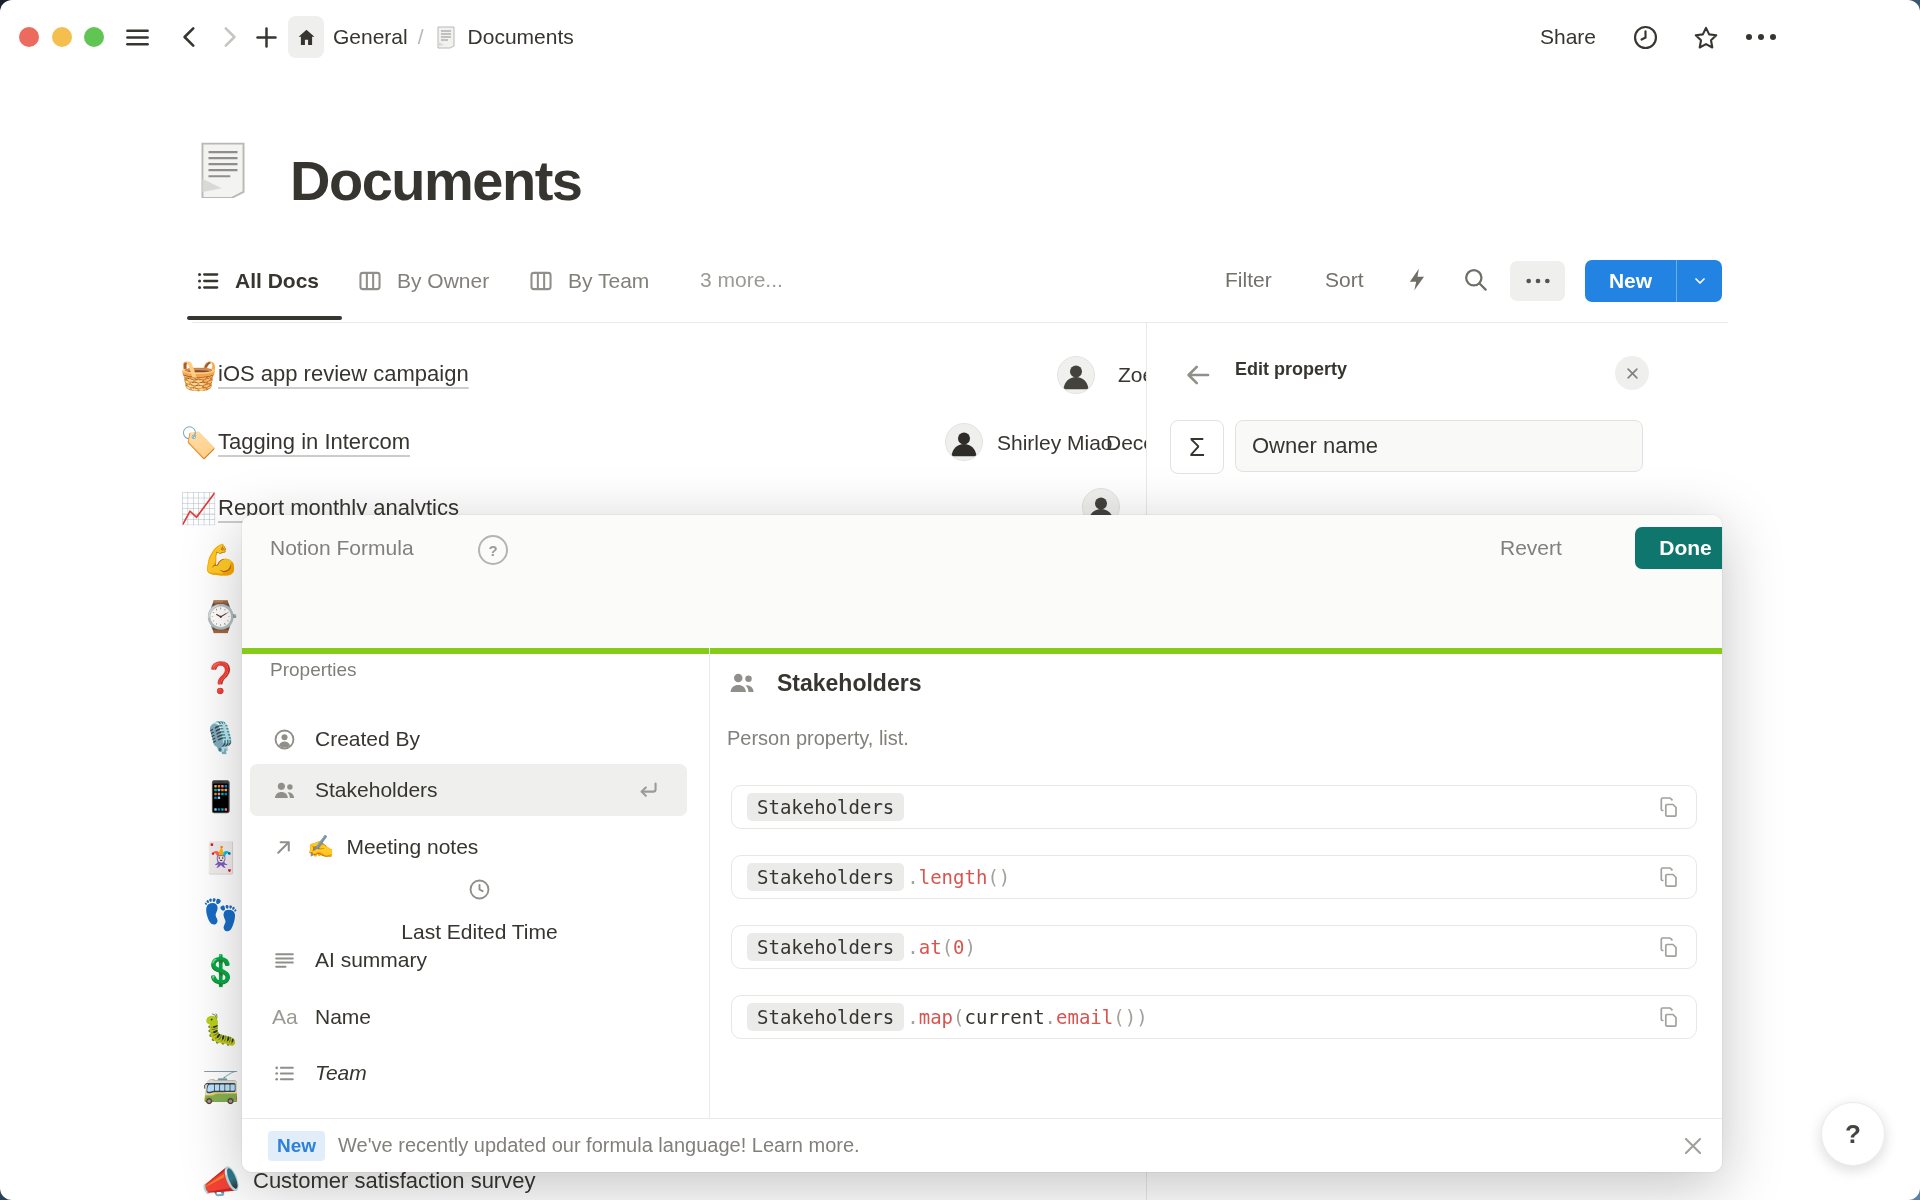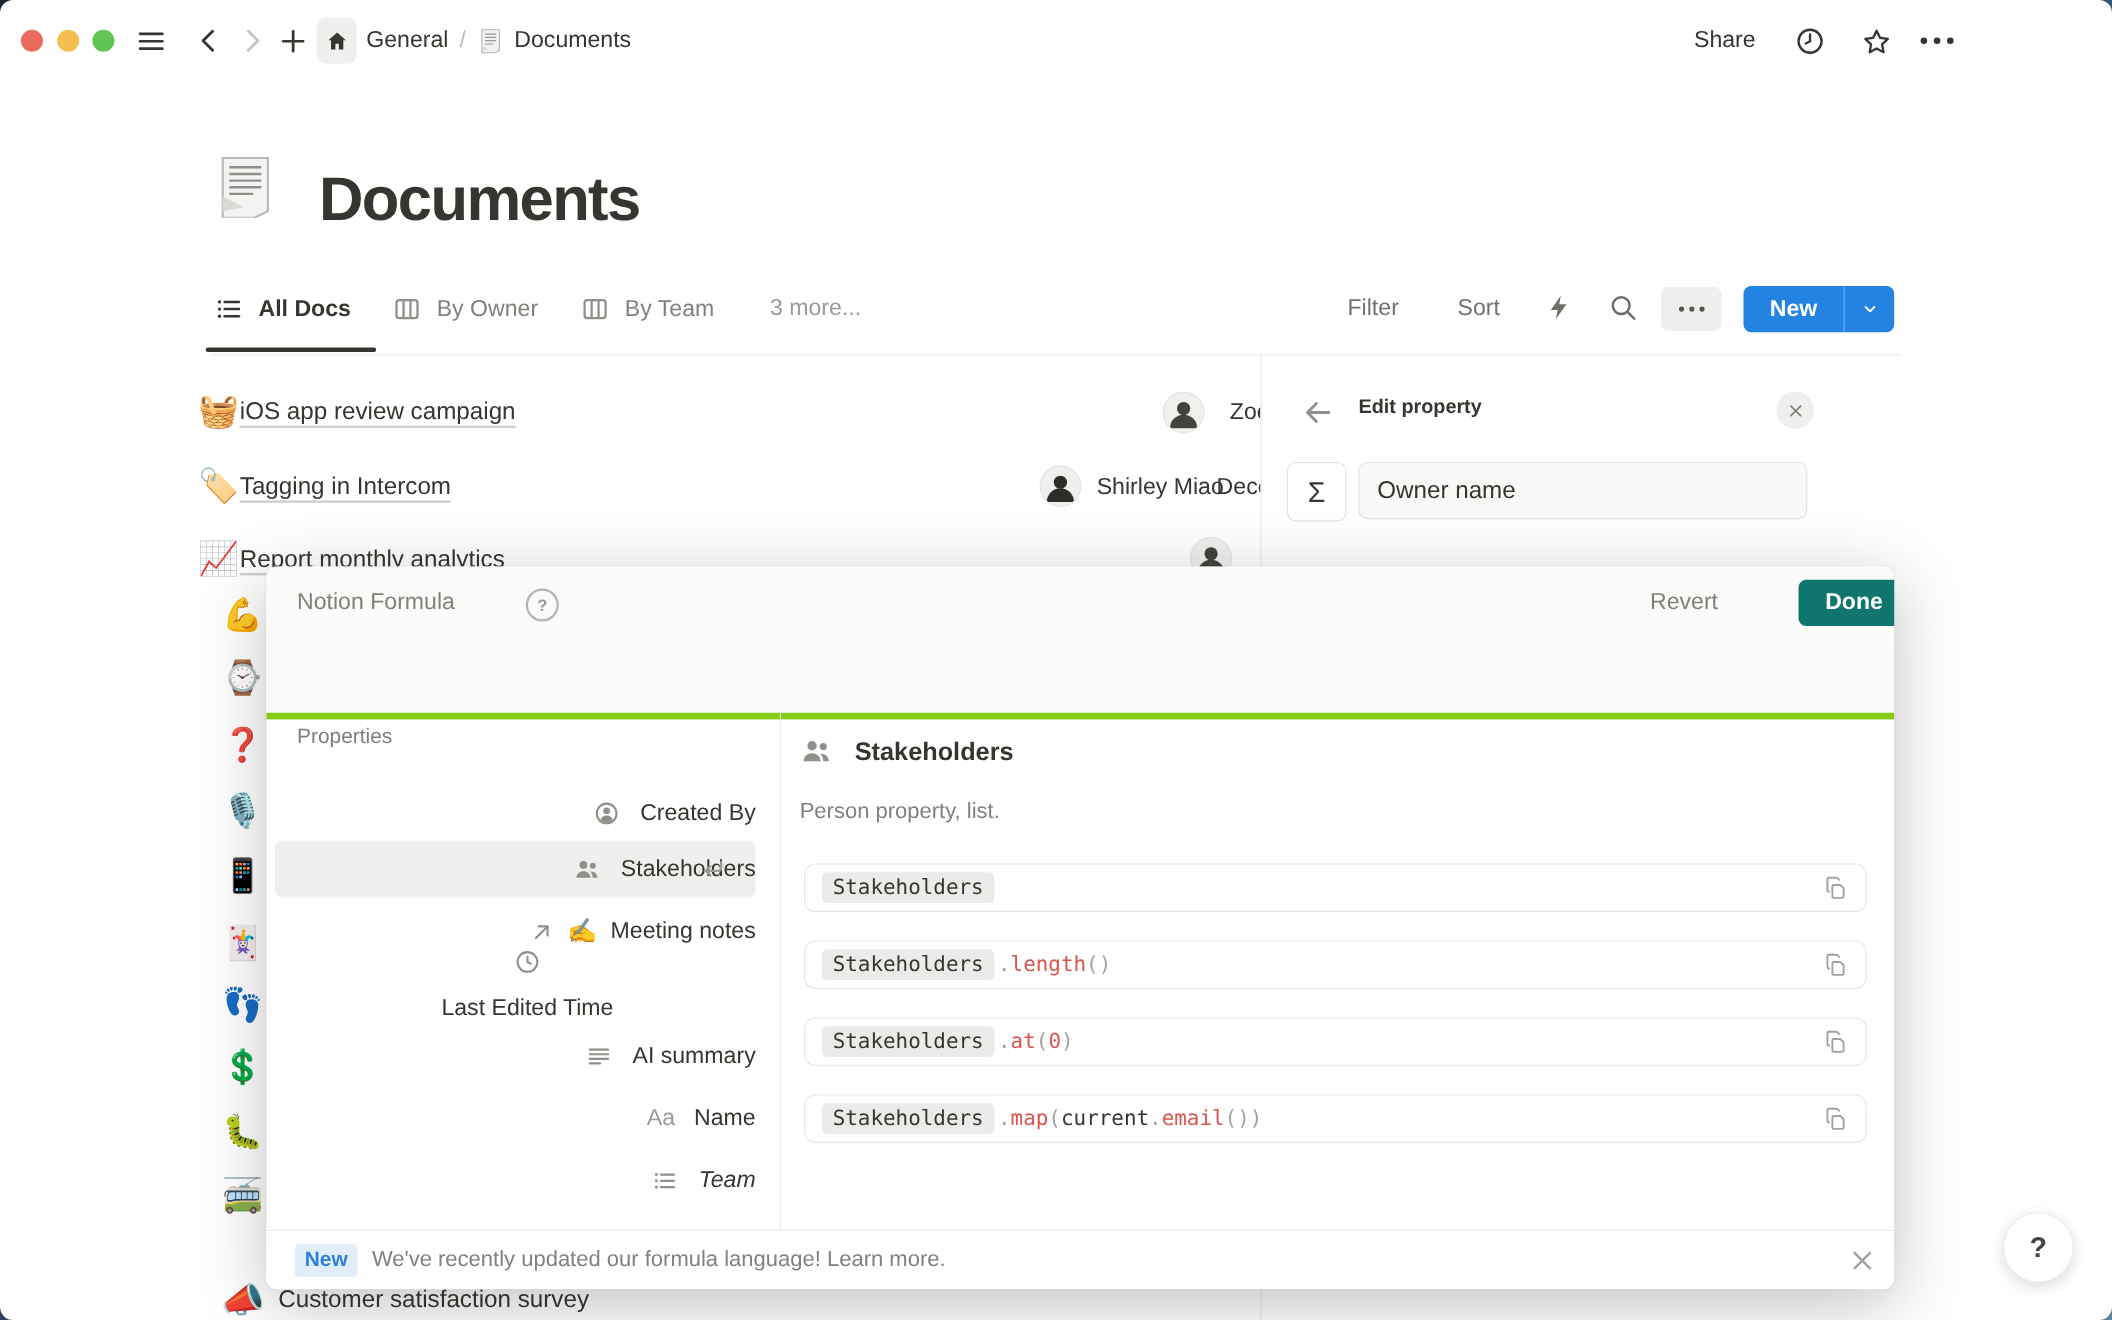--- a/index.html
+++ b/index.html
@@ -55,21 +55,21 @@
 
   
   .fx{position:absolute;left:242px;top:515px;width:1480px;height:657px;background:#fff;border-radius:10px;overflow:hidden;box-shadow:0 0 0 1px rgba(15,15,15,.04),0 14px 60px rgba(15,15,15,.25);z-index:5;}
   .fx-header{position:absolute;left:0;top:0;right:0;height:133px;background:#fbfbfa;border-bottom:6px solid #84cc16;}
   .fx-title{position:absolute;left:28px;top:12px;height:42px;line-height:42px;font-size:21px;color:#82807b;}
   .fx-help{position:absolute;left:236px;top:20px;width:26px;height:26px;border:2px solid #b5b4b0;border-radius:50%;color:#9b9a95;font-size:15px;font-weight:bold;display:flex;align-items:center;justify-content:center;cursor:pointer;}
   .fx-revert{position:absolute;left:1258px;top:12px;height:42px;line-height:42px;font-size:21px;color:#82807b;cursor:pointer;}
   .fx-done{position:absolute;left:1365px;top:12px;width:101px;height:42px;background:#0f766e;border-radius:7px;color:#fff;font-size:21px;font-weight:bold;display:flex;align-items:center;justify-content:center;cursor:pointer;margin-left:28px;}
   .fx-props-border{position:absolute;left:467px;top:133px;width:1px;height:470px;background:#eaeae8;}
   .fx-props-head{position:absolute;left:28px;top:144px;font-size:19px;color:#7f7e79;}
-  .fx-prop{position:absolute;left:8px;width:437px;height:52px;display:flex;align-items:center;padding-left:22px;box-sizing:border-box;gap:18px;font-size:21px;color:#37352f;border-radius:7px;cursor:pointer;justify-content:flex-end;}
+  .fx-prop{position:absolute;left:8px;width:437px;height:52px;display:flex;align-items:center;padding-left:22px;box-sizing:border-box;gap:18px;font-size:21px;color:#37352f;border-radius:7px;cursor:pointer;}
   .fx-prop .picon{color:#908f8a;flex:none;}
   .fx-prop.selected{background:#efefed;}
   .fx-prop .ret{position:absolute;right:26px;color:#9b9a95;}
   .fxd-head{position:absolute;left:485px;top:153px;display:flex;align-items:center;gap:20px;}
   .fxd-title{font-size:23px;font-weight:bold;color:#37352f;}
   .fxd-desc{position:absolute;left:485px;top:212px;font-size:20px;color:#82807b;}
   .fx-example{position:absolute;left:489px;width:966px;height:44px;border:1.5px solid #e7e7e5;border-radius:10px;box-sizing:border-box;display:flex;align-items:center;padding-left:15px;font-family:"DejaVu Sans Mono",monospace;font-size:19px;cursor:pointer;background:#fff;}
   .seg-pill{background:#ebebe9;border-radius:5px;padding:3px 10px;color:#37352f;margin-right:3px;}
   .seg-p{color:#a3a19c;}
   .seg-f{color:#d8544f;}

